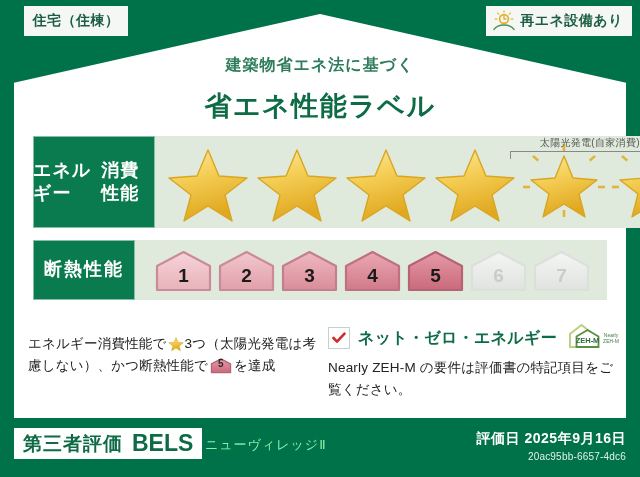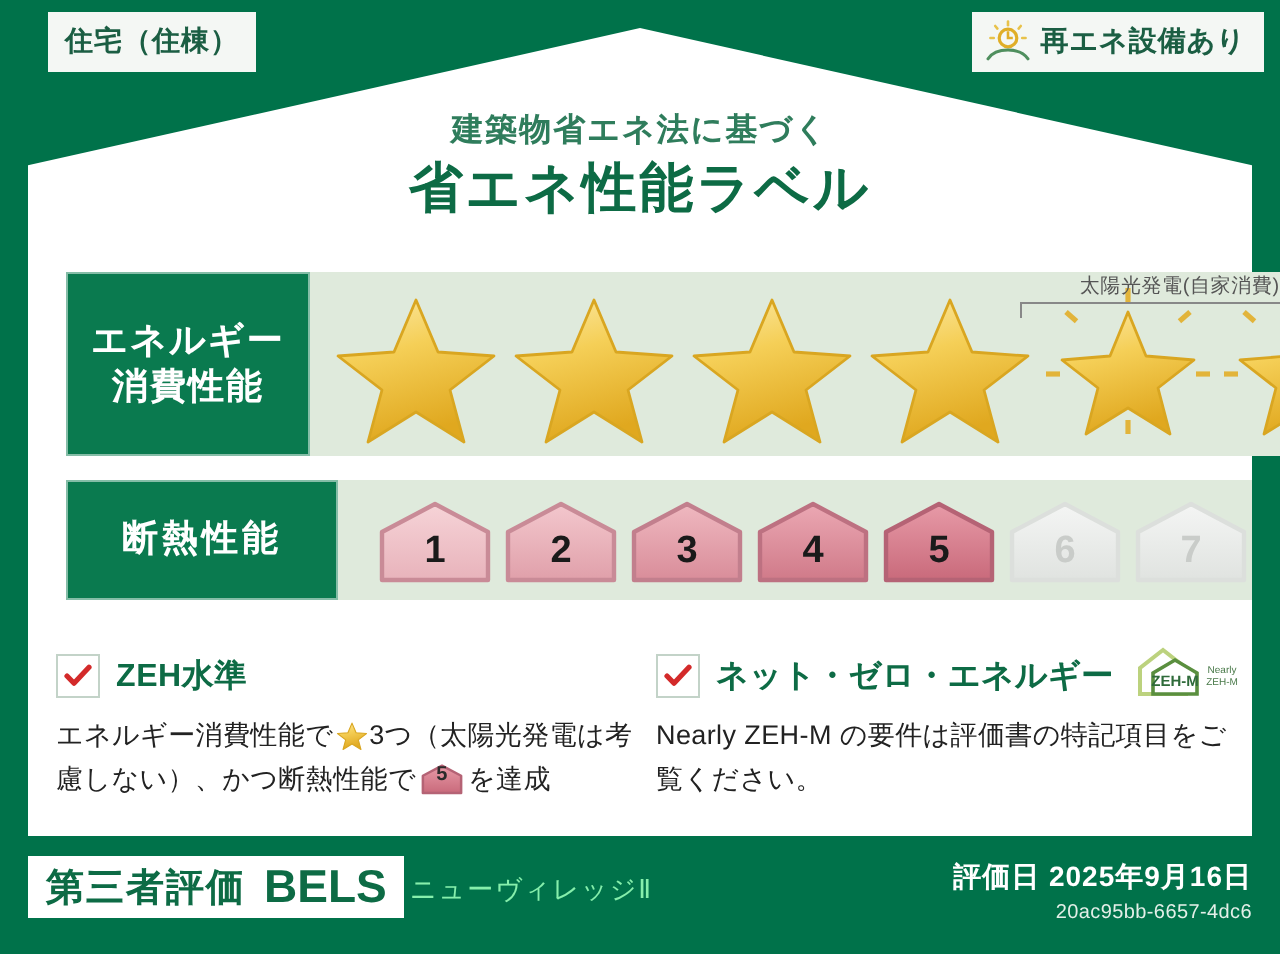--- a/index.html
+++ b/index.html
@@ -73,56 +73,56 @@
     color: #2f7d5c;
     font-size: 16px;
     font-weight: bold;
     letter-spacing: 1px;
   }
   #label-title {
     color: #0d6b45;
     font-size: 27px;
     font-weight: bold;
     letter-spacing: 1.5px;
-    margin-top: 0;
+    margin-top: 12px;
   }
 
   
   .rating-row {
     position: absolute;
     display: flex;
     align-items: stretch;
     z-index: 4;
   }
   .row-label {
     background: #0a7a4f;
     color: #ffffff;
     font-weight: bold;
     display: flex;
-    flex-direction: column;
+    flex-direction: row;
     align-items: center;
     justify-content: center;
     line-height: 1.3;
     flex: 0 0 auto;
     box-shadow: 0 0 0 1px rgba(255,255,255,0.5) inset;
   }
   .row-body {
     background: #dfeadc;
     flex: 1 1 auto;
     position: relative;
     display: flex;
     align-items: center;
   }
 
   #row-energy { left: 33px; top: 136px; width: 574px; height: 92px; }
   #row-energy .row-label { width: 122px; font-size: 18px; letter-spacing: 1px; }
   #row-energy .row-body { padding-left: 4px; }
 
   #row-insulation { left: 33px; top: 240px; width: 574px; height: 60px; }
-  #row-insulation .row-label { width: 136px; font-size: 18px; letter-spacing: 2px; }
+  #row-insulation .row-label { width: 102px; font-size: 18px; letter-spacing: 2px; }
   #row-insulation .row-body { padding-left: 18px; }
 
   
   #star-strip { display: flex; align-items: center; gap: 3px; padding-left: 6px; }
   .star-cell { position: relative; width: 86px; height: 80px; }
   .star-cell svg { position: absolute; left: 0; top: 0; }
 
   
   #solar-annotation {
     position: absolute;
@@ -441,28 +441,20 @@
             <path d="M4 41 L4 17 L30.5 3 L57 17 L57 41 Z" fill="url(#gy1)" stroke="#dcdfdc" stroke-width="2.2" stroke-linejoin="round"></path>
           </svg>
           <span class="glyph">7</span>
         </div>
 
       </div>
     </div>
   </div>
 
   <div class="note-block" id="note-zeh">
-    <div class="note-head">
-      <span class="check-box">
-        <svg width="14" height="12" viewBox="0 0 14 12">
-          <path d="M1.5 6 L5 9.6 L12.5 1.6" fill="none" stroke="#d32a2a" stroke-width="2.6" stroke-linecap="round" stroke-linejoin="round"></path>
-        </svg>
-      </span>
-      <span class="note-title">ZEH水準</span>
-    </div>
     <div class="note-body">
       <span>エネルギー消費性能で</span><svg class="inline-star" width="16" height="15" viewBox="0 0 86 80">
           <path d="M43 8 L54 34 L82 36 L60 53 L67 79 L43 64 L19 79 L26 53 L4 36 L32 34 Z" fill="url(#gold1)" stroke="#d9a621" stroke-width="3" stroke-linejoin="round"></path>
         </svg><span>3つ（太陽光発電は考慮しない）、かつ断熱性能で</span><span class="inline-badge"><svg width="22" height="17" viewBox="0 0 61 43">
             <path d="M4 41 L4 17 L30.5 3 L57 17 L57 41 Z" fill="url(#pk5)" stroke="#b56375" stroke-width="3.5" stroke-linejoin="round"></path>
           </svg><span class="ib-num">5</span></span><span>を達成</span>
     </div>
   </div>
 
   <div class="note-block" id="note-nze">

